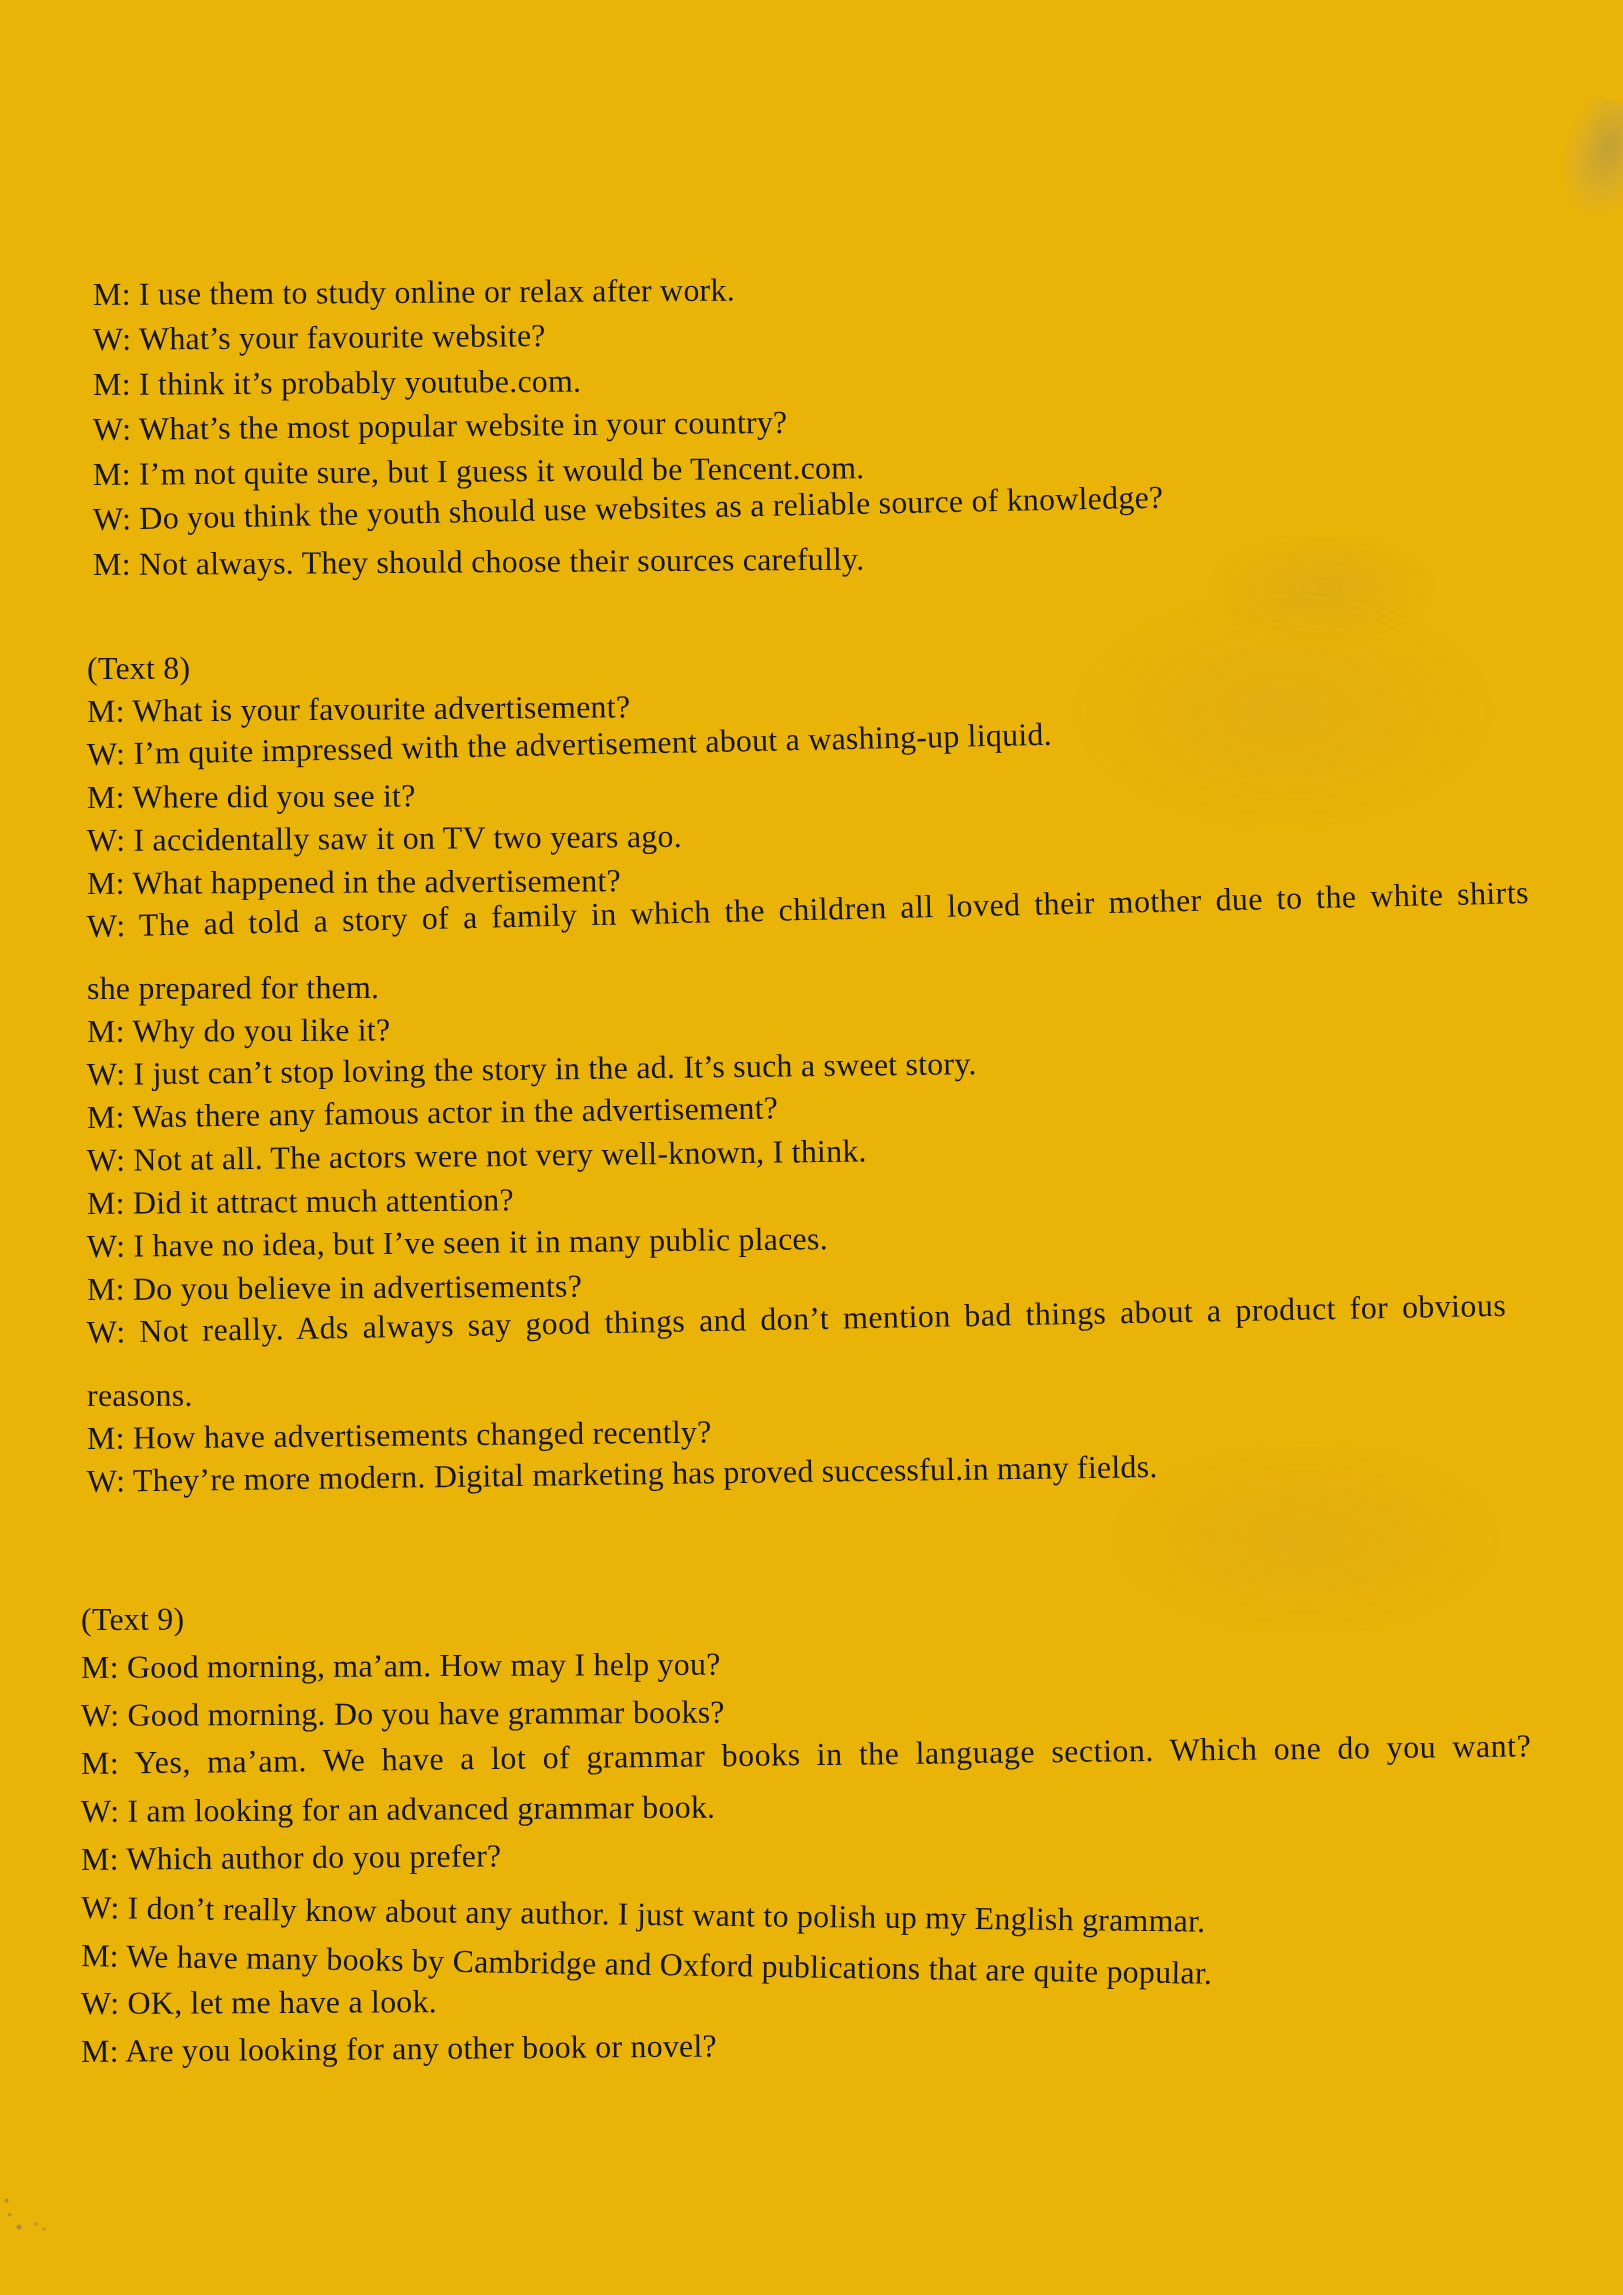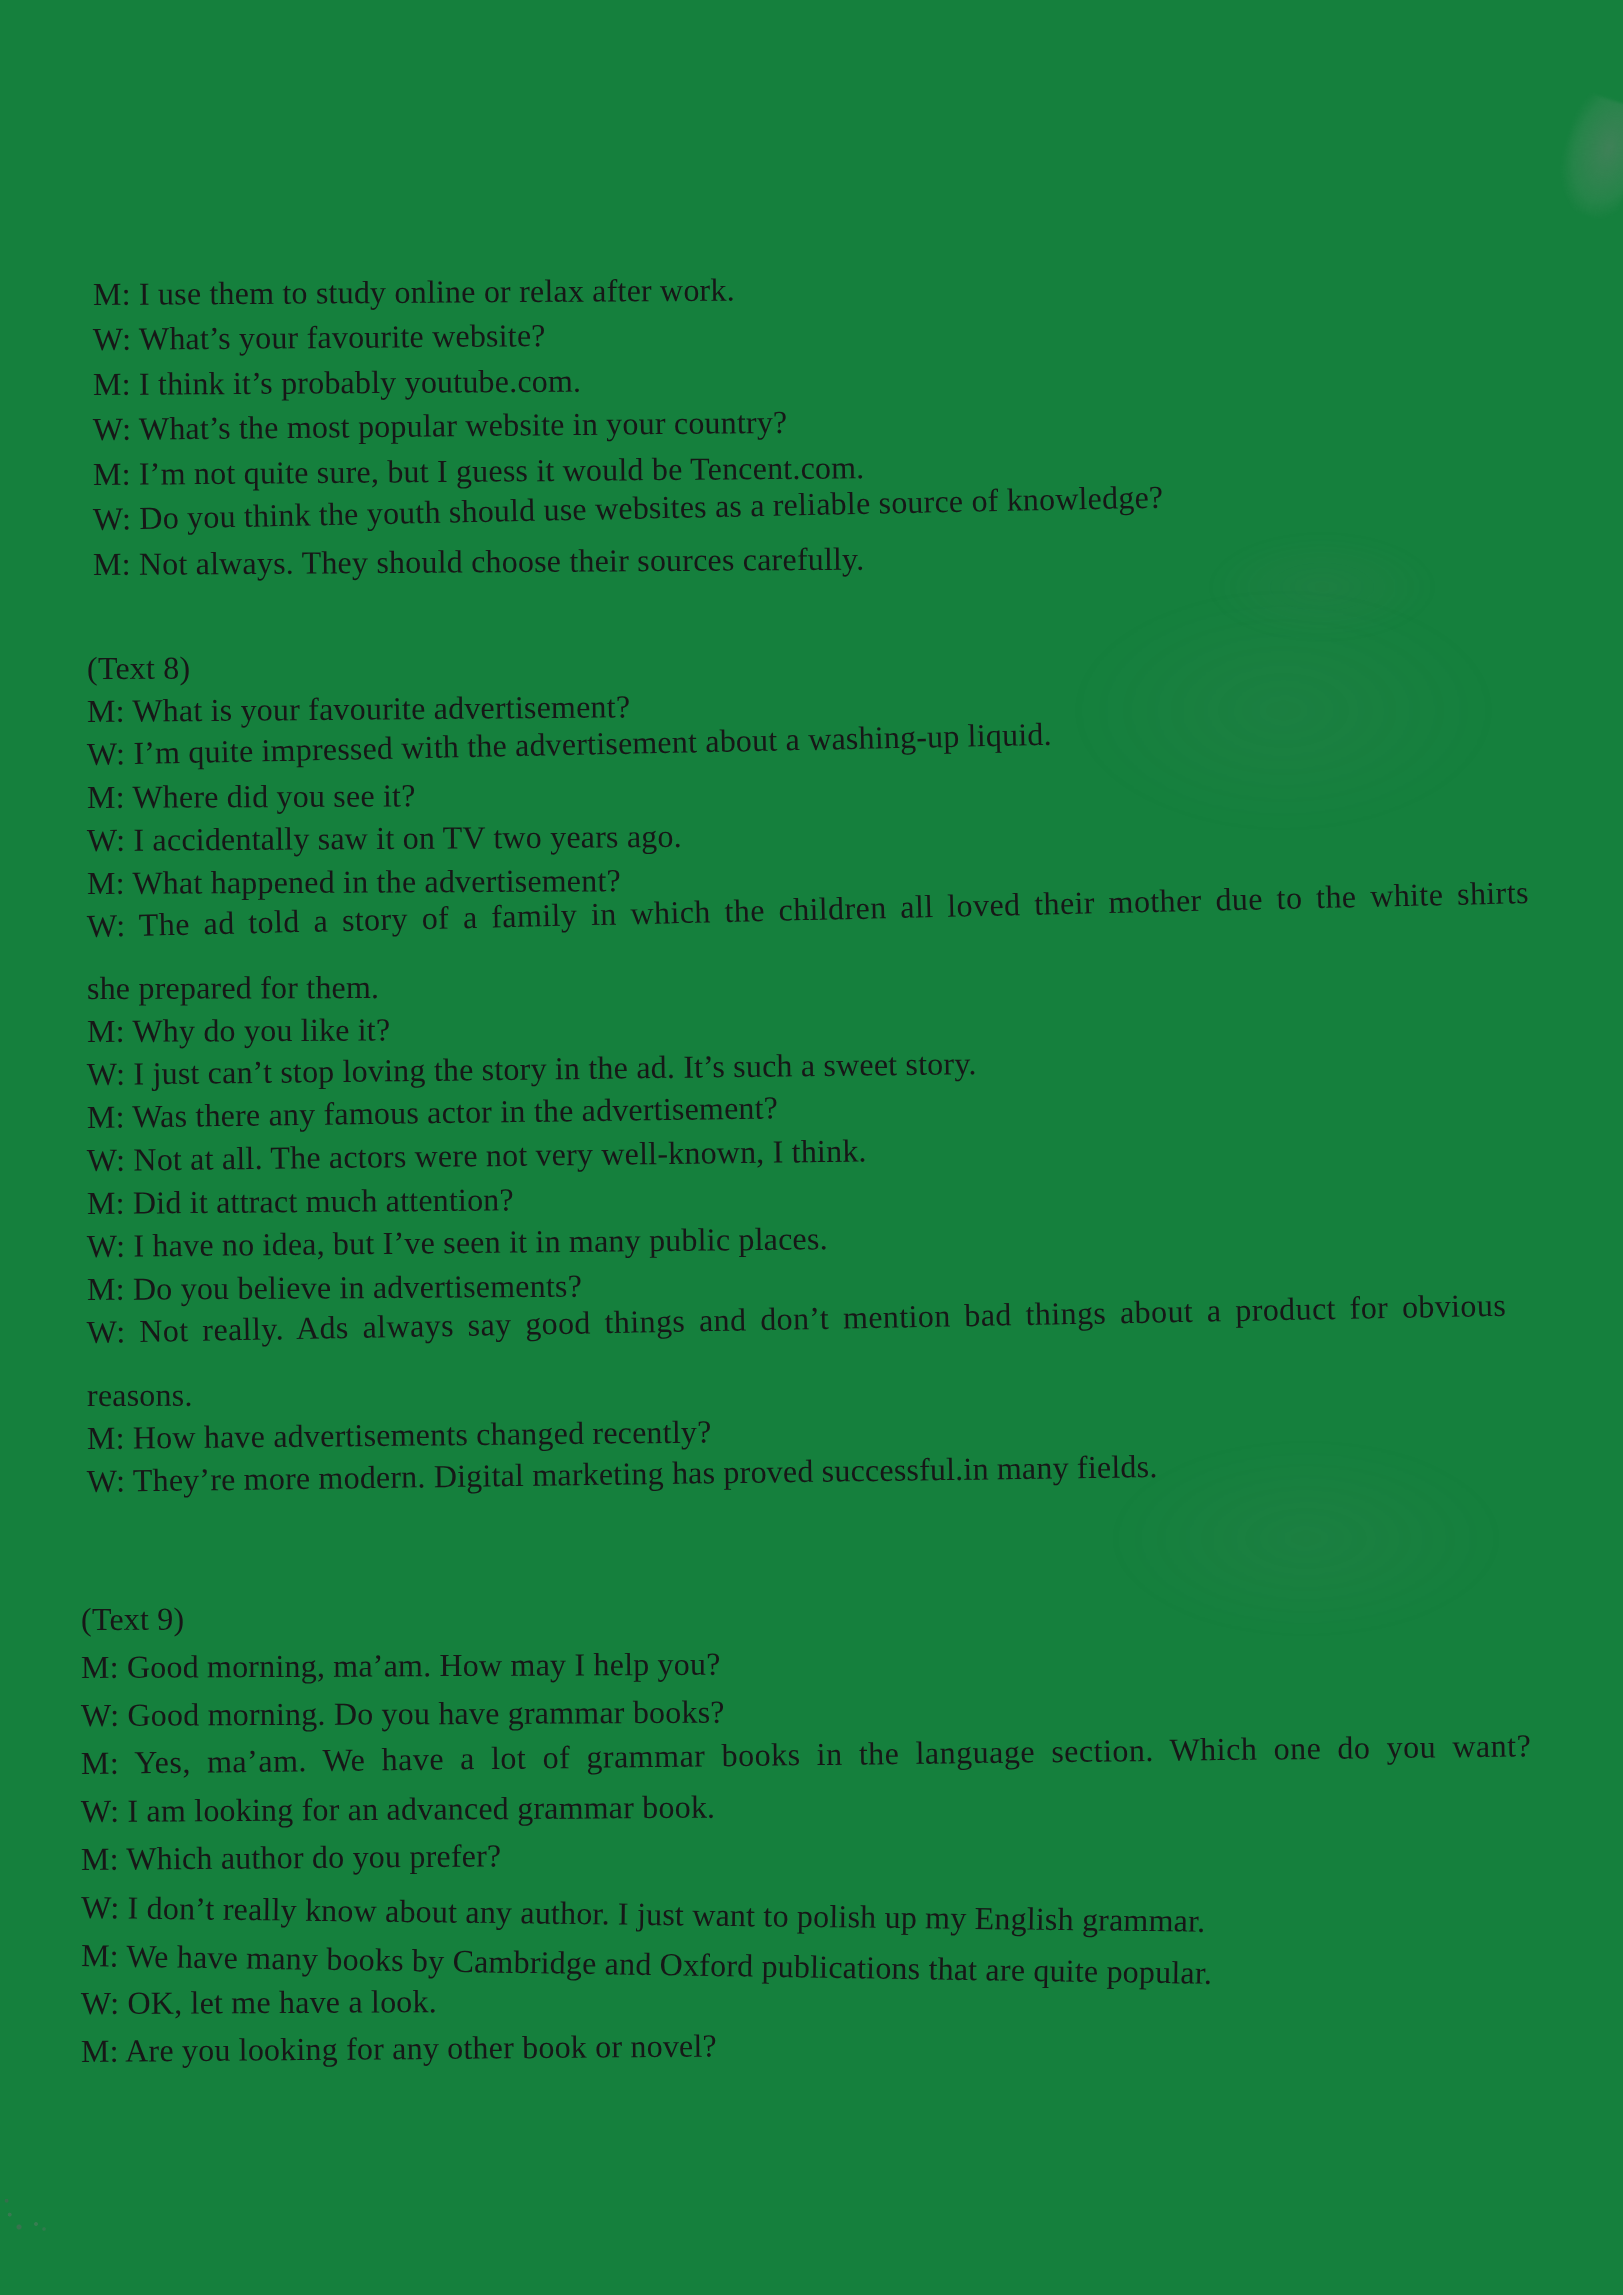--- a/index.html
+++ b/index.html
@@ -5,21 +5,21 @@
   html,body{margin:0;padding:0;}
   body{
     width:1623px;height:2295px;
     background:#ffffff;
     font-family:"Liberation Serif", serif;
     overflow:hidden;
   }
   .page{
     position:relative;
     width:1623px;height:2295px;
-    background:#15803d;
+    background:#eab308;
     overflow:hidden;
   }
   .content{
     position:absolute;
     left:87px; top:272px; right:0;
     color:#171717;
   }
   .ln{
     font-size:32px;
     white-space:nowrap;

